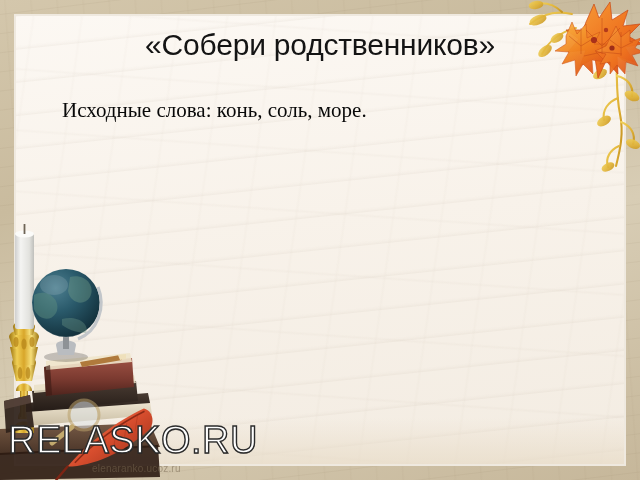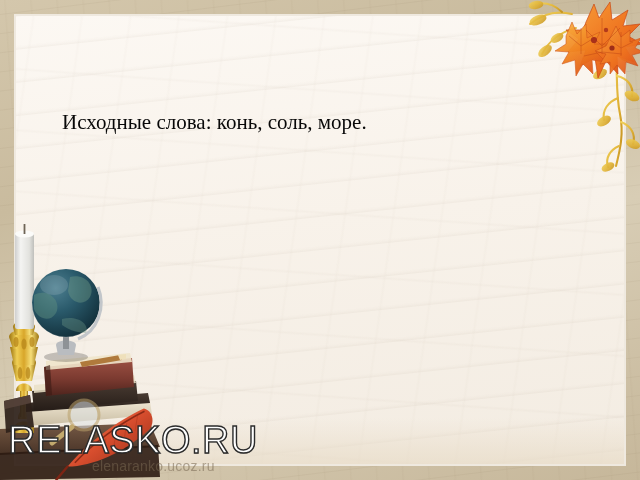--- a/index.html
+++ b/index.html
@@ -131,21 +131,21 @@
     left: 22px;
     right: 52px;
     top: 94px;
     z-index: 6;
     color: #080808;
     font-family: "Liberation Serif", "DejaVu Serif", serif;
     font-size: 21px;
     line-height: 33px;
   }
   .body-text p {
-    margin: 12px 0 10px 0;
+    margin: 0 0 10px 0;
     text-indent: 40px;
   }
   .body-text p.p-second { text-indent: 34px; }
 
   
   .corner-leaves {
     position: absolute;
     right: -4px;
     top: -6px;
     width: 120px;
@@ -179,36 +179,37 @@
     -webkit-text-stroke: 1.4px #2b2b2b;
     text-shadow: 0 1px 0 rgba(0,0,0,.25);
     white-space: nowrap;
   }
   .watermark-sub {
     position: absolute;
     left: 92px;
     bottom: 6px;
     z-index: 9;
     font-family: "Liberation Sans", "DejaVu Sans", sans-serif;
-    font-size: 14px;
+    font-size: 10px;
     letter-spacing: .2px;
     color: rgba(120, 104, 82, .55);
     white-space: nowrap;
   }
 </style>
 </head>
 <body>
 
 <div class="slide">
 
   <div class="frame-border"></div>
   <div class="frame-bevel"></div>
 
   <div class="page"></div>
 
+  <div class="title">«Собери родственников»</div>
 
   <div class="body-text">
     <p class="p-first">Исходные слова: конь, соль, море.</p>
   </div>
 
   <div class="corner-leaves">
     <svg width="120" height="185" viewBox="0 0 120 185">
       <defs>
         <linearGradient id="lfA" x1="0" y1="0" x2="1" y2="1">
           <stop offset="0%" stop-color="#f7a23c"></stop>

